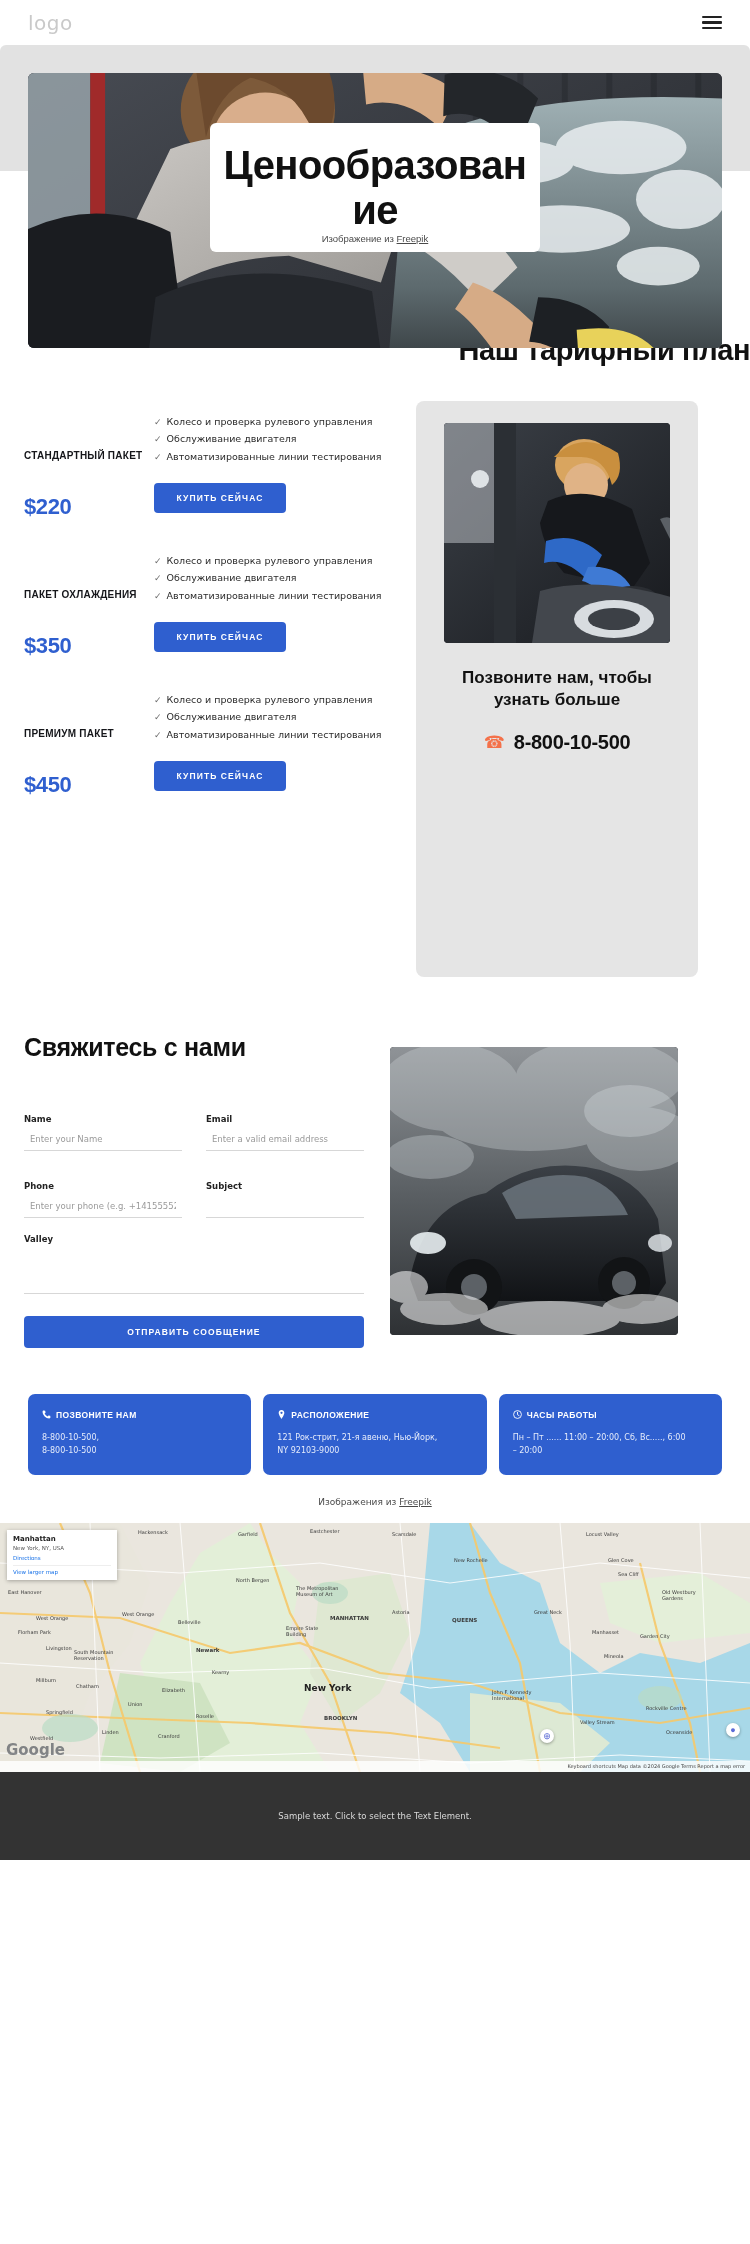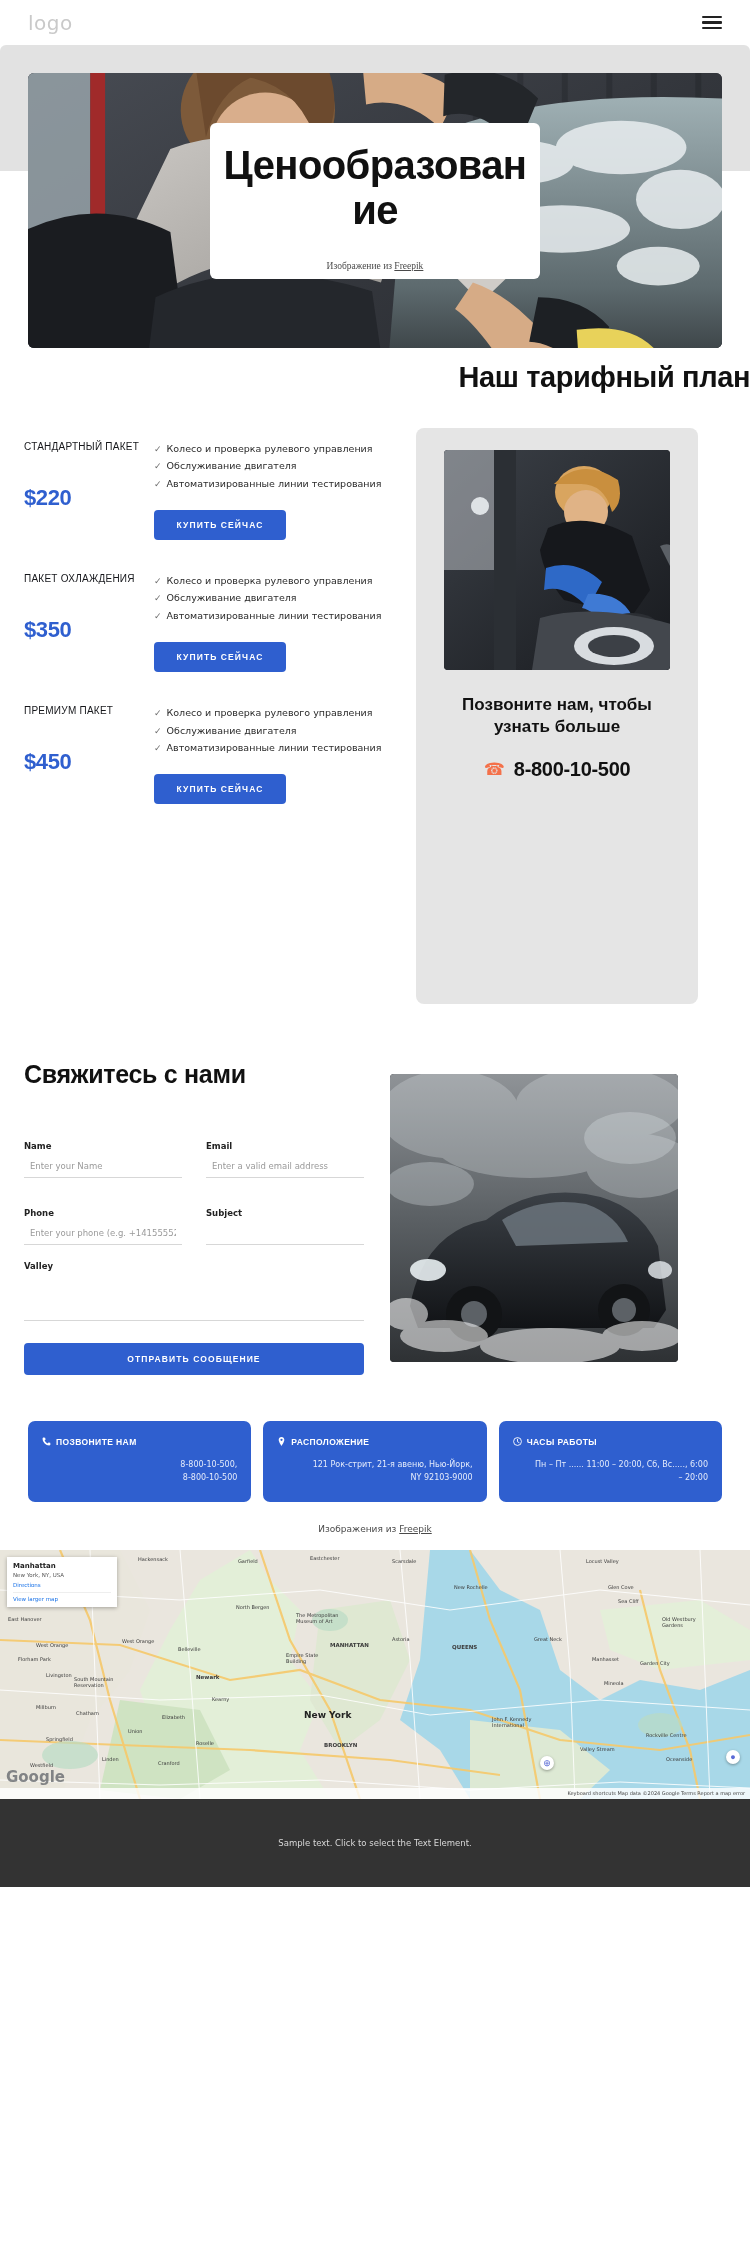--- a/index.html
+++ b/index.html
@@ -61,24 +61,23 @@
   }
   .hero-title {
     font-size: 40px;
     line-height: 1.12;
     font-weight: bold;
     letter-spacing: -0.6px;
     color: #111;
     word-break: break-all;
   }
   .hero-caption {
-    margin-top: 28px;
     font-size: 9.5px;
     color: #4a4a4a;
-    font-family: Liberation Serif, serif;
+    font-family: Liberation Sans, sans-serif;
   }
   .hero-caption a { color: #4a4a4a; text-decoration: underline; }
 
   
   .pricing-section { padding: 34px 0 0; }
   .section-title {
     text-align: right;
     font-size: 29px;
     font-weight: bold;
     letter-spacing: -0.4px;
@@ -93,24 +92,25 @@
   }
   .plans-col { width: 392px; flex: none; }
   .plan-row {
     display: flex;
     padding: 12px 0 20px;
     align-items: flex-start;
   }
   .plan-left { width: 130px; flex: none; padding-right: 6px; }
   .plan-name {
     font-size: 10px;
-    font-weight: normal;
+    font-weight: bold;
     letter-spacing: 0.25px;
     color: #15161a;
     line-height: 1.3;
+    margin-top: 36px;
   }
   .plan-price {
     margin-top: 32px;
     font-size: 22px;
     font-weight: bold;
     color: #2f5fcf;
     letter-spacing: -0.4px;
   }
   .plan-right { flex: 1; padding-top: 2px; }
   .feature {
@@ -257,21 +257,20 @@
     gap: 12px;
     padding: 46px 28px 0;
   }
   .info-card {
     flex: 1;
     background: #2f5fcf;
     border-radius: 7px;
     padding: 16px 14px 18px;
     color: #ffffff;
     min-height: 76px;
-    text-align: right;
   }
   .info-head {
     display: flex;
     align-items: center;
     gap: 5px;
     font-size: 8.5px;
     font-weight: bold;
     letter-spacing: 0.4px;
     margin-bottom: 11px;
   }

